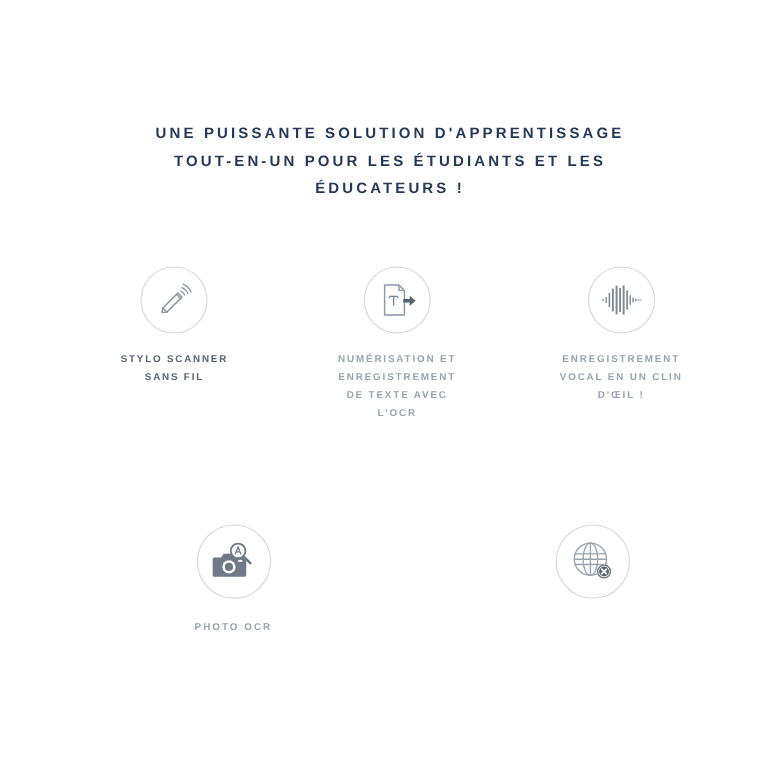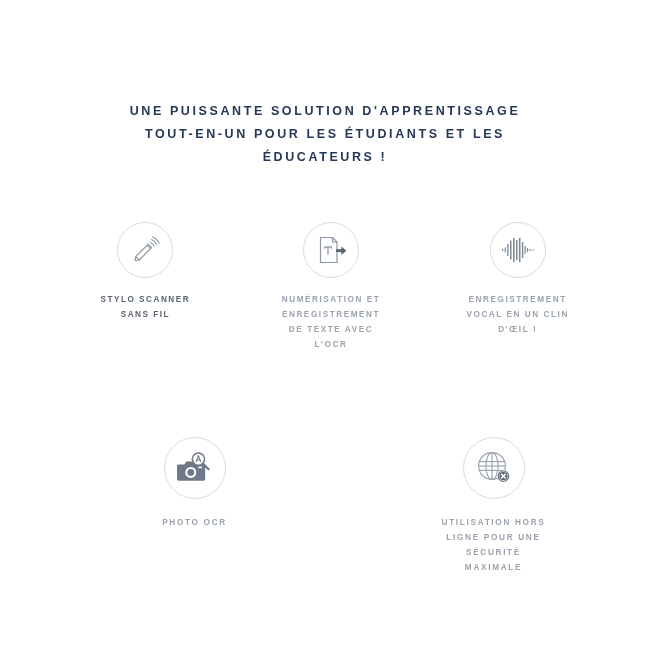--- a/index.html
+++ b/index.html
@@ -234,22 +234,18 @@
               <circle cx="27.4" cy="26.2" r="6.3" fill="#ffffff"></circle>
               <circle cx="27.4" cy="26.2" r="5.3" fill="none" stroke="#6e7a88" stroke-width="1.2"></circle>
               <circle cx="27.4" cy="26.2" r="4.1" fill="#5b6472"></circle>
               <g stroke="#ffffff" stroke-width="1.5" stroke-linecap="round">
                 <path d="M25.6 24.4 L29.2 28"></path>
                 <path d="M29.2 24.4 L25.6 28"></path>
               </g>
             </svg>
           </span>
         </div>
-        <div class="label">UTILISATION HORS
-LIGNE POUR UNE
-SÉCURITÉ
-MAXIMALE</div>
       </div>
 
     </div>
 
   </div>
 </div>
 
 </body></html>

